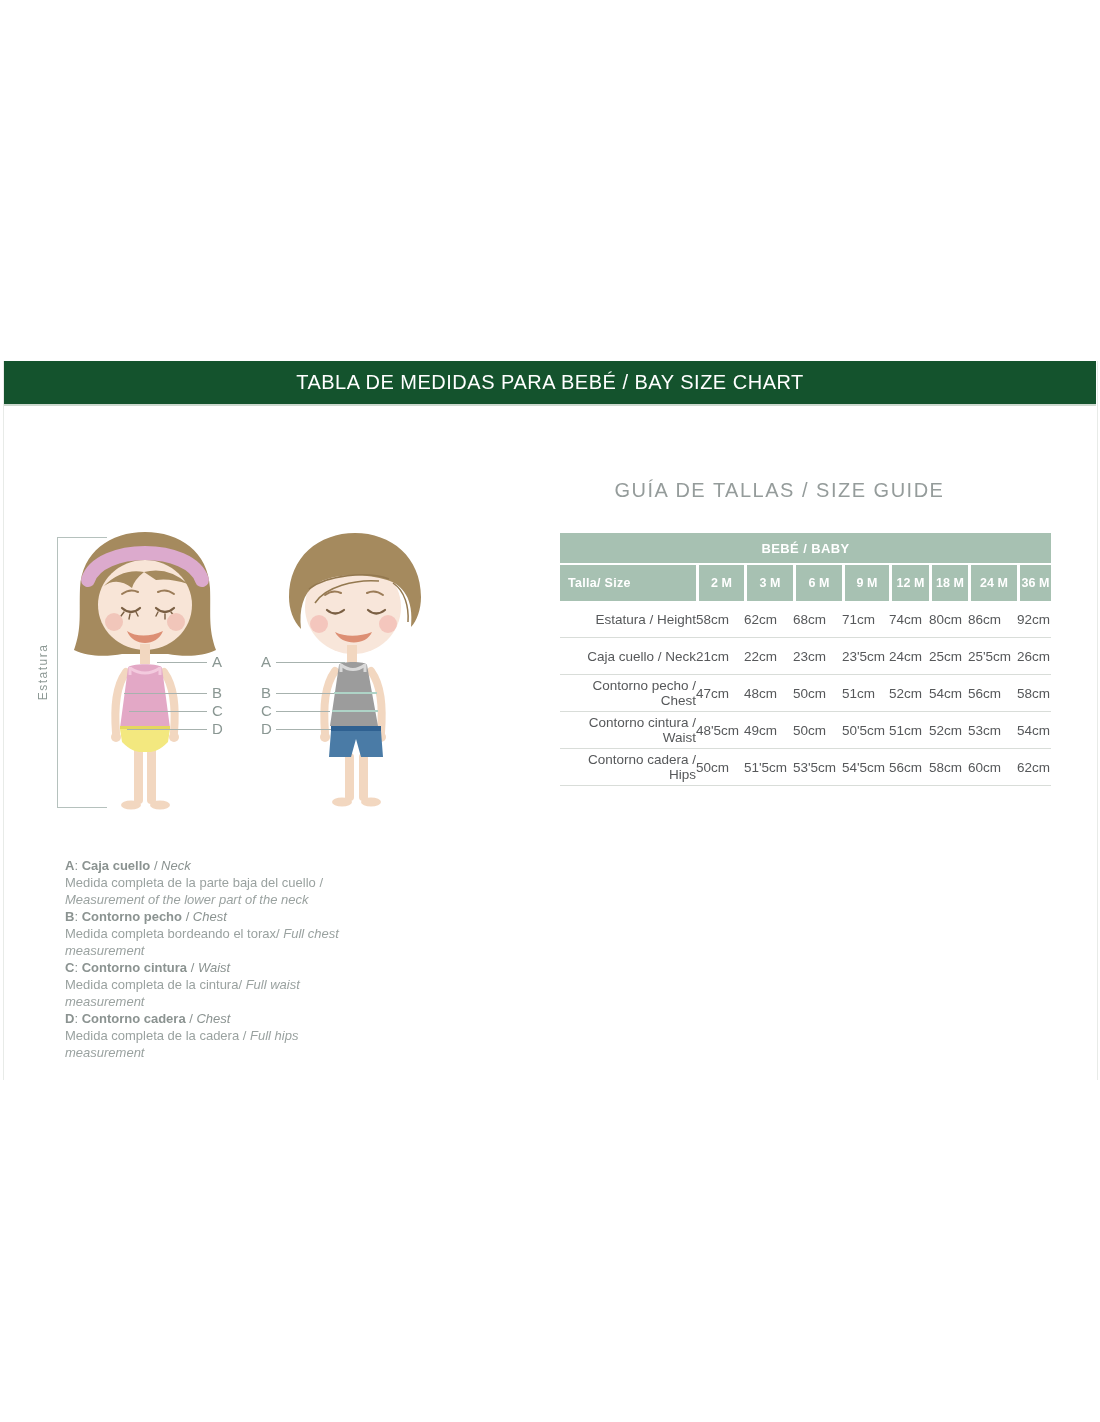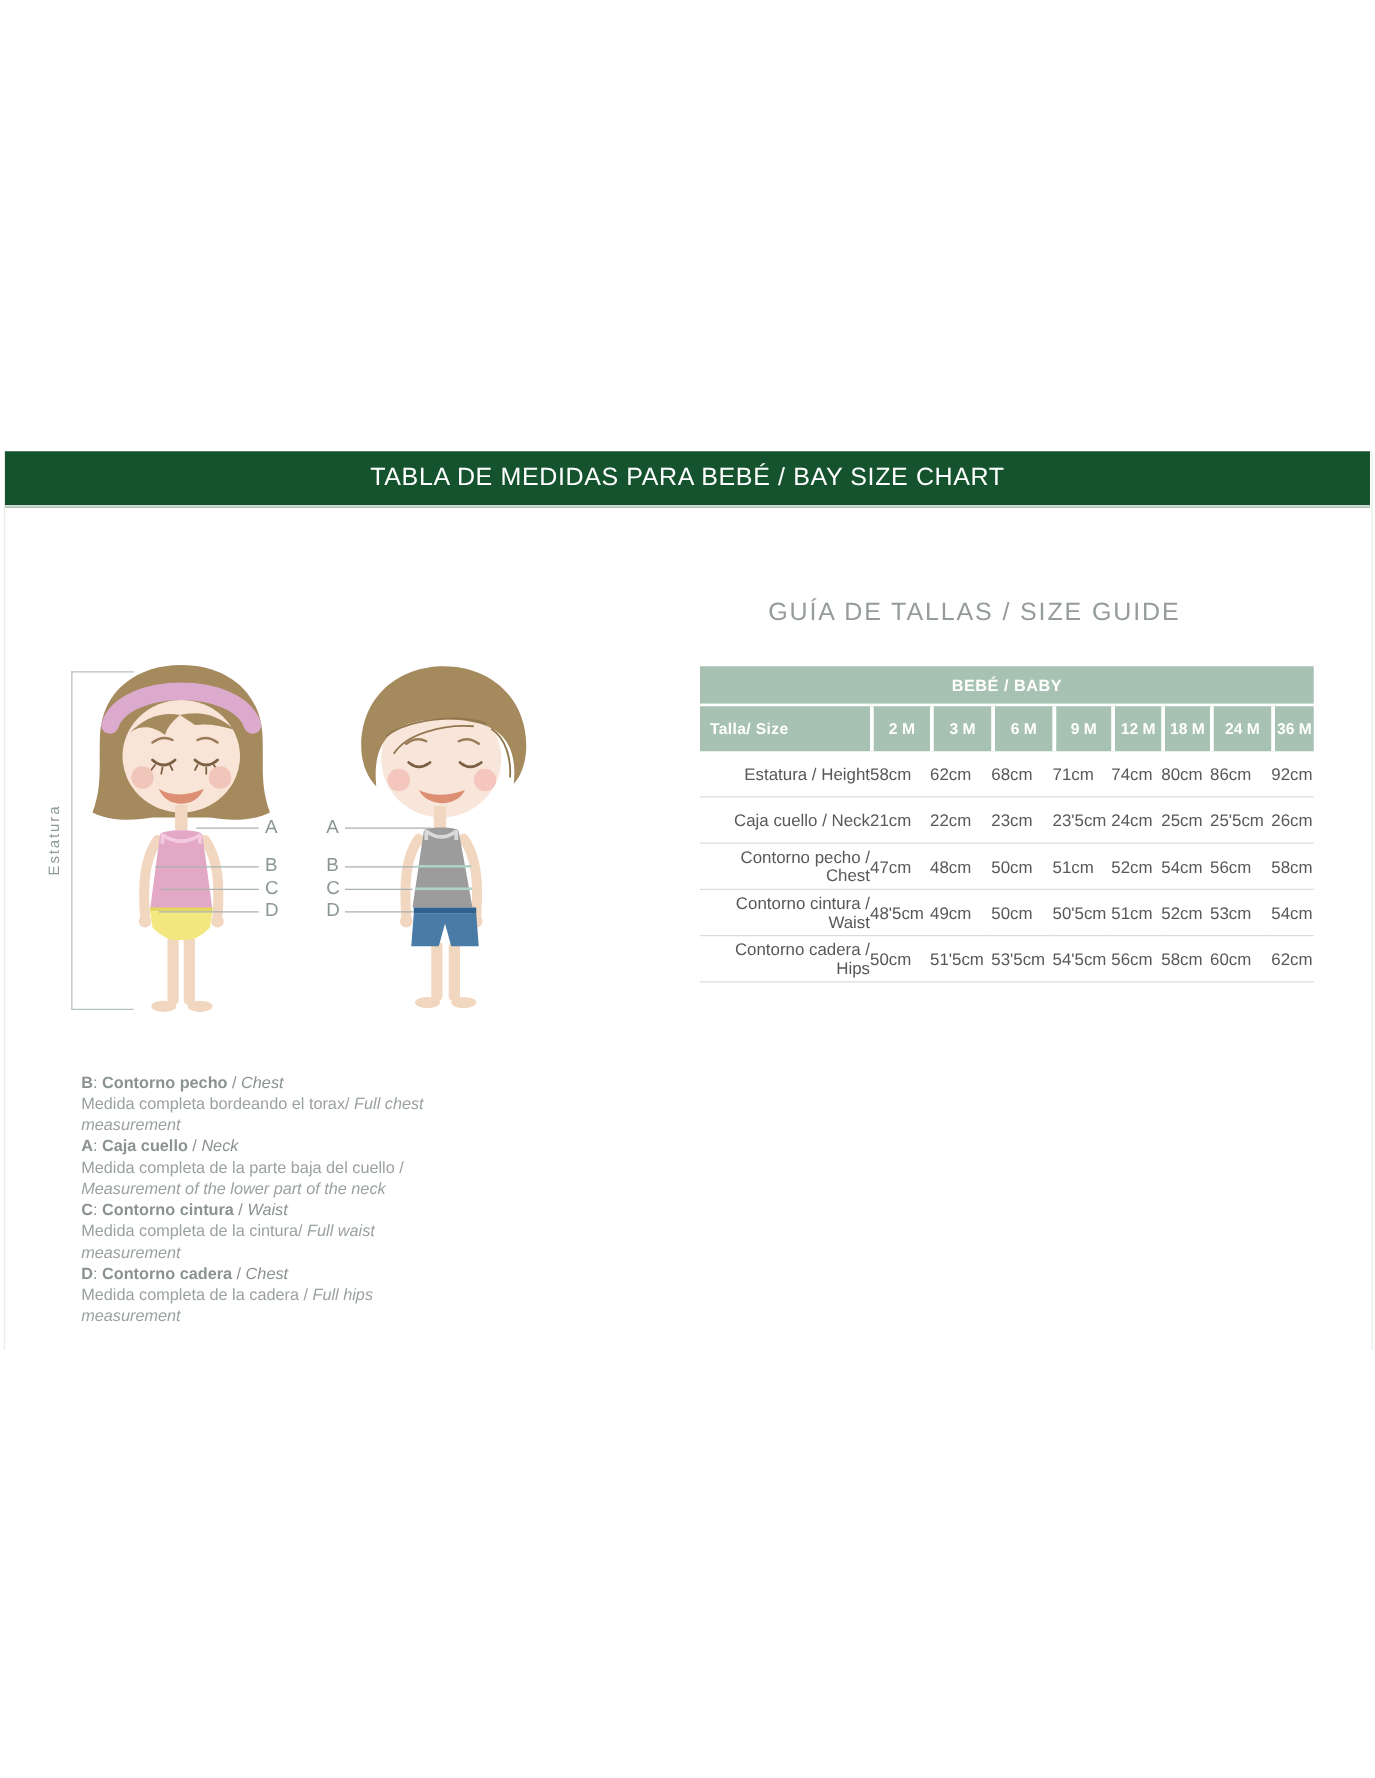--- a/index.html
+++ b/index.html
@@ -219,28 +219,28 @@
       <td>56cm</td>
       <td>58cm</td>
       <td>60cm</td>
       <td>62cm</td>
     </tr>
   </tbody>
     </table>
 
   <div class="legend">
     <div class="legend-item">
+      <div class="lg-title"><b>A</b><span>: </span><b>Caja cuello</b><span> / </span><i>Neck</i></div>
+      <div class="lg-desc"><span>Medida completa de la parte baja del cuello /</span> <i>Measurement of the lower part of the neck</i></div>
+    </div>
+    <div class="legend-item">
       <div class="lg-title"><b>B</b><span>: </span><b>Contorno pecho</b><span> / </span><i>Chest</i></div>
       <div class="lg-desc"><span>Medida completa bordeando el torax/</span> <i>Full chest measurement</i></div>
     </div>
     <div class="legend-item">
-      <div class="lg-title"><b>A</b><span>: </span><b>Caja cuello</b><span> / </span><i>Neck</i></div>
-      <div class="lg-desc"><span>Medida completa de la parte baja del cuello /</span> <i>Measurement of the lower part of the neck</i></div>
-    </div>
-    <div class="legend-item">
       <div class="lg-title"><b>C</b><span>: </span><b>Contorno cintura</b><span> / </span><i>Waist</i></div>
       <div class="lg-desc"><span>Medida completa de la cintura/</span> <i>Full waist measurement</i></div>
     </div>
     <div class="legend-item">
       <div class="lg-title"><b>D</b><span>: </span><b>Contorno cadera</b><span> / </span><i>Chest</i></div>
       <div class="lg-desc"><span>Medida completa de la cadera /</span> <i>Full hips measurement</i></div>
     </div>
   </div>
 
 </div>

